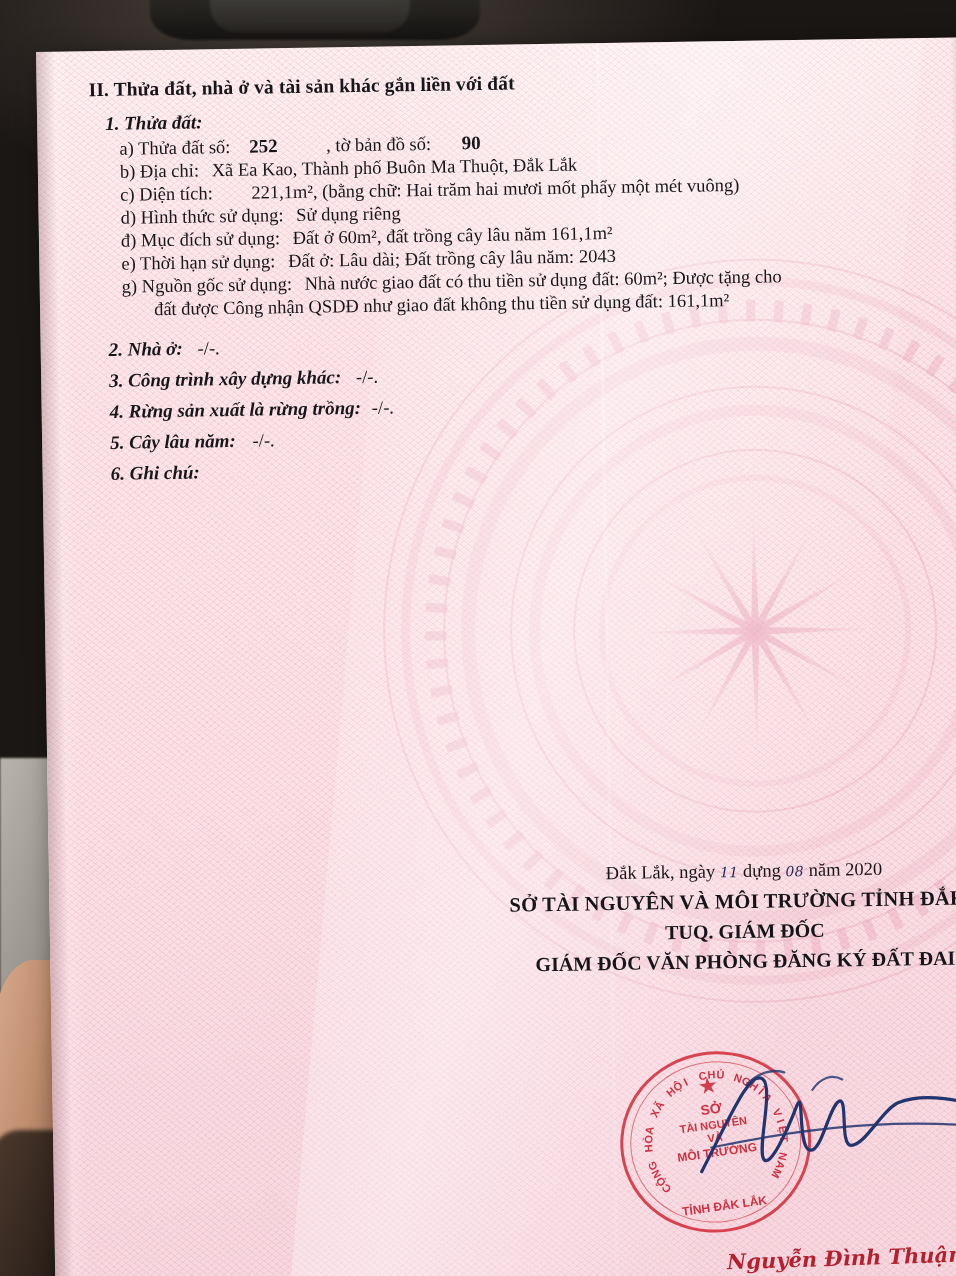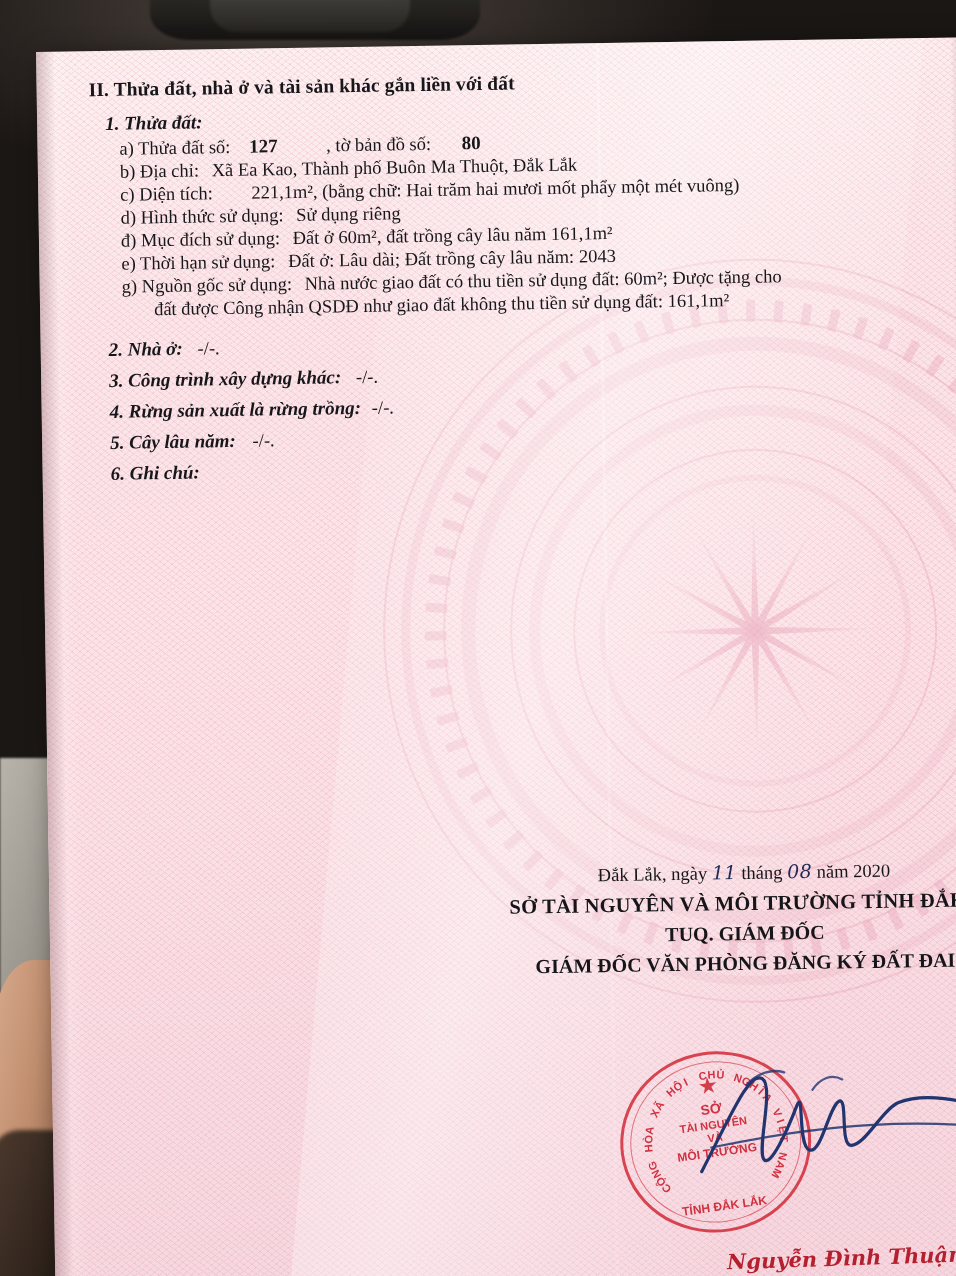--- a/index.html
+++ b/index.html
@@ -239,21 +239,21 @@
     color: #16161a;
   }
   .dateline {
     font-size: 18.5px;
     margin-bottom: 8px;
     white-space: nowrap;
   }
   .hw {
     font-family: "DejaVu Serif", serif;
     font-style: italic;
-    font-size: 19px;
+    font-size: 14px;
     color: #1d2a55;
     letter-spacing: .4px;
   }
   .org {
     font-weight: bold;
     font-size: 20.5px;
     letter-spacing: .2px;
     margin-bottom: 7px;
     white-space: nowrap;
   }
@@ -472,24 +472,24 @@
     <div class="crease"></div>
 
     <div class="content">
 
       <p class="section-title">II. Thửa đất, nhà ở và tài sản khác gắn liền với đất</p>
 
       <p class="item-head">1. Thửa đất:</p>
 
       <p class="sub">
         <span>a) Thửa đất số:</span>
-        <span class="fill" style="margin-left:14px">127</span>
+        <span class="fill" style="margin-left:14px">252</span>
         <span class="dots">&nbsp;&nbsp;&nbsp;&nbsp;&nbsp;&nbsp;&nbsp;</span>
         <span>, tờ bản đồ số:</span>
-        <span class="fill" style="margin-left:26px">80</span>
+        <span class="fill" style="margin-left:26px">90</span>
       </p>
 
       <p class="sub">
         <span>b) Địa chỉ:</span>
         <span style="margin-left:8px">Xã Ea Kao, Thành phố Buôn Ma Thuột, Đắk Lắk</span>
       </p>
 
       <p class="sub">
         <span>c) Diện tích:</span>
         <span style="margin-left:34px">221,1m², (bằng chữ: Hai trăm hai mươi mốt phẩy một mét vuông)</span>
@@ -539,21 +539,21 @@
       <p class="listline">
         <span>6. Ghi chú:</span>
         <span class="val" style="margin-left:12px"></span>
       </p>
     </div>
 
     <div class="signblock">
       <div class="dateline">
         <span>Đắk Lắk, ngày</span>
         <span class="hw">11</span>
-        <span>tháng</span>
+        <span>dựng</span>
         <span class="hw">08</span>
         <span>năm 2020</span>
       </div>
       <div class="org">SỞ TÀI NGUYÊN VÀ MÔI TRƯỜNG TỈNH ĐẮK LẮK</div>
       <div class="tuq">TUQ. GIÁM ĐỐC</div>
       <div class="role">GIÁM ĐỐC VĂN PHÒNG ĐĂNG KÝ ĐẤT ĐAI</div>
     </div>
 
     <div class="seal">
       <div class="seal-arc" id="sealarc">

